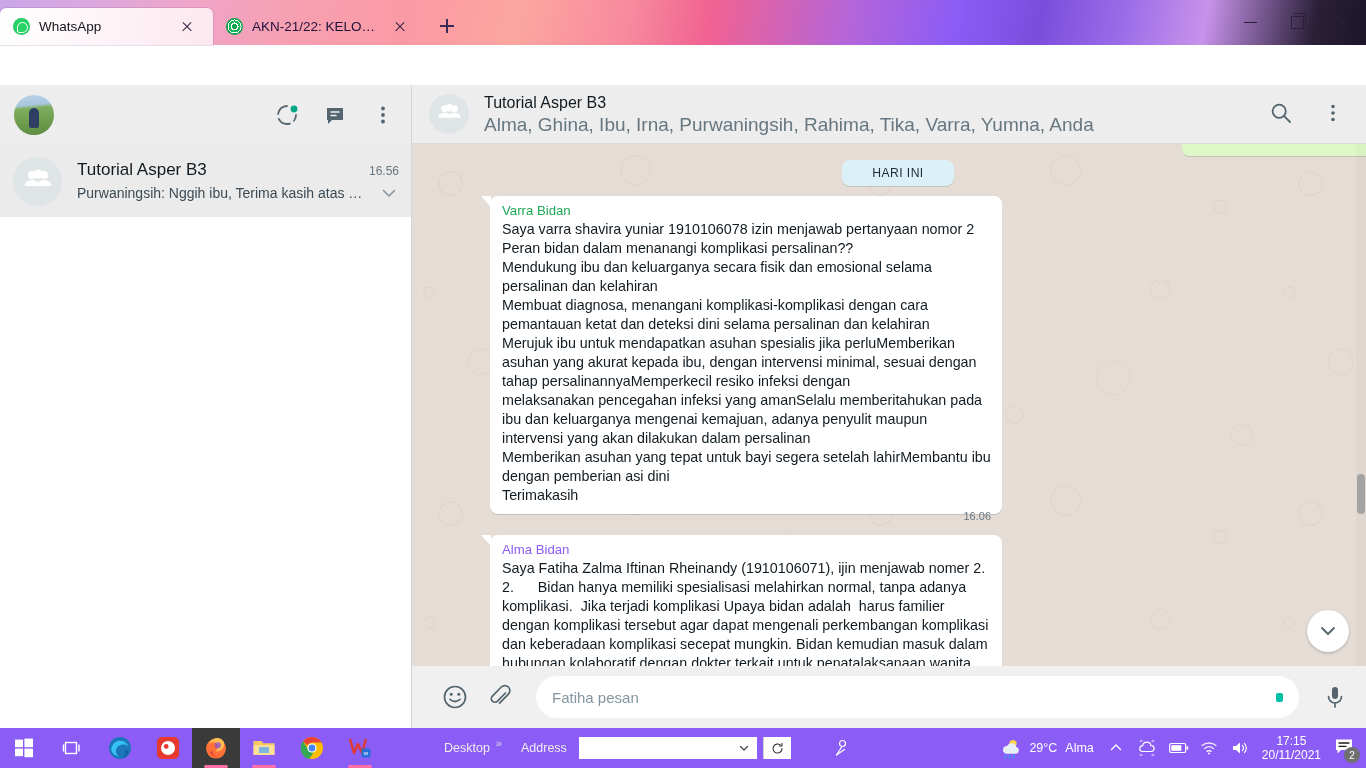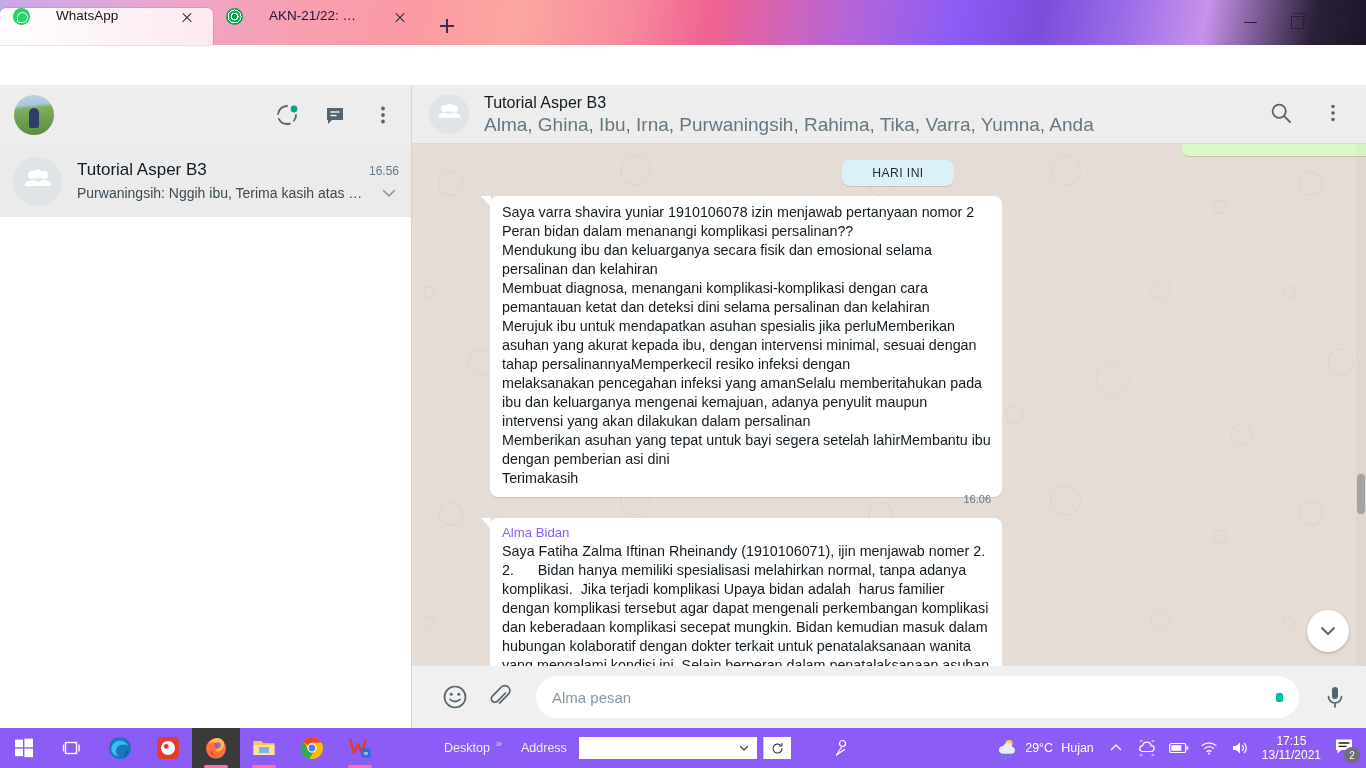--- a/index.html
+++ b/index.html
@@ -14,21 +14,21 @@
   .tabstrip {
     position: absolute; top: 0; left: 0; width: 1366px; height: 45px;
     background: linear-gradient(100deg,
         #c9a6e8 0%, #d9a8df 6%, #f0a5c8 14%, #f79fb0 22%,
         #fb9aa4 30%, #fca6a0 38%, #f78a9d 46%, #f06292 52%,
         #b565d8 62%, #8b5cf6 70%, #7c4ddb 76%, #9b6ce8 82%,
         #c792ea 88%, #2a2038 96%, #1c1528 100%);
     display: flex; align-items: flex-end;
   }
   .tab {
-    height: 37px; display: flex; gap: 26px;
+    height: 37px; display: flex; align-items: center; gap: 9px;
     padding: 0 16px 0 13px; font-size: 13.5px; color: #15141a;
     border-radius: 6px 6px 0 0; position: relative;
   }
   .tab.active {
     background: linear-gradient(95deg,#ffffff 0%,#fdf2f7 55%,#fde8ef 100%);
     width: 213px;
     box-shadow: 0 0 0 0.5px rgba(120,70,160,.35);
   }
   .tab.inactive { width: 213px; color: #20123a; }
   .tab-favicon { width: 17px; height: 17px; border-radius: 50%; flex: 0 0 auto; }
@@ -514,20 +514,21 @@
 
         <div class="green-strip">
           
         </div>
 
         <div class="daydiv">
           <span class="daychip">HARI INI</span>
         </div>
 
         <div class="bubble" style="margin-top:10px;">
+          <div class="sender" style="color:#1fa855">Varra Bidan</div>
           <div class="btext">Saya varra shavira yuniar 1910106078 izin menjawab pertanyaan nomor 2
 Peran bidan dalam menanangi komplikasi persalinan??
 Mendukung ibu dan keluarganya secara fisik dan emosional selama persalinan dan kelahiran
 Membuat diagnosa, menangani komplikasi-komplikasi dengan cara pemantauan ketat dan deteksi dini selama persalinan dan kelahiran
 Merujuk ibu untuk mendapatkan asuhan spesialis jika perluMemberikan asuhan yang akurat kepada ibu, dengan intervensi minimal, sesuai dengan tahap persalinannyaMemperkecil resiko infeksi dengan
 melaksanakan pencegahan infeksi yang amanSelalu memberitahukan pada ibu dan keluarganya mengenai kemajuan, adanya penyulit maupun intervensi yang akan dilakukan dalam persalinan
 Memberikan asuhan yang tepat untuk bayi segera setelah lahirMembantu ibu dengan pemberian asi dini
 Terimakasih</div>
           <div class="bstamp">16.06</div>
         </div>
@@ -558,21 +559,21 @@
             <circle cx="16.8" cy="10.3" r="1.5" fill="#54656f"></circle>
             <path d="M8 15.4 Q13 19.6 18 15.4" fill="none" stroke="#54656f" stroke-width="1.7" stroke-linecap="round"></path>
           </svg>
       </div>
       <div class="cicon">
         <svg width="26" height="26" viewBox="0 0 26 26">
             <path d="M18.5 9 L10.5 17.2 a3.6 3.6 0 0 1-5.1-5.1 L14.3 3 a5 5 0 0 1 7.1 7.1 L12.6 19.2" fill="none" stroke="#54656f" stroke-width="1.7" stroke-linecap="round" stroke-linejoin="round"></path>
           </svg>
       </div>
       <div class="inputbox">
-        <span class="ph">Alma pesan</span>
+        <span class="ph">Fatiha pesan</span>
         <span class="greendot"></span>
       </div>
       <div class="cicon">
         <svg width="26" height="26" viewBox="0 0 26 26">
             <rect x="10" y="3" width="6" height="12" rx="3" fill="#54656f"></rect>
             <path d="M6.5 12.5 a6.5 6.5 0 0 0 13 0" fill="none" stroke="#54656f" stroke-width="1.7" stroke-linecap="round"></path>
             <path d="M13 19 V23" stroke="#54656f" stroke-width="1.7" stroke-linecap="round"></path>
           </svg>
       </div>
     </div>
@@ -665,21 +666,21 @@
   </div>
 
   <div class="tb-right">
     <div class="weather">
       <svg width="22" height="22" viewBox="0 0 22 22">
         <circle cx="14" cy="6.5" r="3.6" fill="#ffd24d"></circle>
         <path d="M4 13 a4 4 0 0 1 4-4 a5 5 0 0 1 9.3 1 a3.4 3.4 0 0 1-.8 6.7 H7.4 A3.4 3.4 0 0 1 4 13Z" fill="#e8eef5"></path>
         <path d="M7 18.5 L6 21 M11 18.5 L10 21 M15 18.5 L14 21" stroke="#3d9bf0" stroke-width="1.5" stroke-linecap="round"></path>
       </svg>
       <span>29°C</span>
-      <span>Hujan</span>
+      <span>Alma</span>
     </div>
     <div class="tray-icon">
       <svg width="16" height="16" viewBox="0 0 16 16" style="position:absolute;left:1px;top:1px">
           <path d="M3.5 9.5 L8 5 L12.5 9.5" fill="none" stroke="#fff" stroke-width="1.3" stroke-linecap="round" stroke-linejoin="round"></path>
         </svg>
     </div>
     <div class="tray-icon">
       <svg width="18" height="18" viewBox="0 0 18 18">
           <path d="M4 12.5 a3 3 0 0 1 .7-5.9 A4.2 4.2 0 0 1 13 6.6 a2.9 2.9 0 0 1 .3 5.9Z" fill="none" stroke="#fff" stroke-width="1.2"></path>
           <path d="M2.2 2 H4 M14 2 H15.8 M2.2 16 H4 M14 16 H15.8" stroke="#fff" stroke-width="1.2" stroke-linecap="round"></path>
@@ -702,21 +703,21 @@
     </div>
     <div class="tray-icon">
       <svg width="18" height="16" viewBox="0 0 18 16" style="position:absolute;left:0;top:1px">
           <path d="M2 6 H5 L9 2.5 V13.5 L5 10 H2 Z" fill="#fff"></path>
           <path d="M11.3 5.4 a3.8 3.8 0 0 1 0 5.2" fill="none" stroke="#fff" stroke-width="1.2" stroke-linecap="round"></path>
           <path d="M13.4 3.3 a6.8 6.8 0 0 1 0 9.4" fill="none" stroke="#fff" stroke-width="1.2" stroke-linecap="round"></path>
         </svg>
     </div>
     <div class="clock">
       <div>17:15</div>
-      <div>13/11/2021</div>
+      <div>20/11/2021</div>
     </div>
     <div class="notif">
       <svg width="20" height="20" viewBox="0 0 20 20">
           <path d="M2 2.5 H18 V13 H7 L3.5 16.5 V13 H2 Z" fill="#fff"></path>
           <path d="M5 6 H15 M5 9.3 H12" stroke="#1c1c1c" stroke-width="1.3" stroke-linecap="round"></path>
         </svg>
       <span class="notif-badge">2</span>
     </div>
   </div>
 </div>

